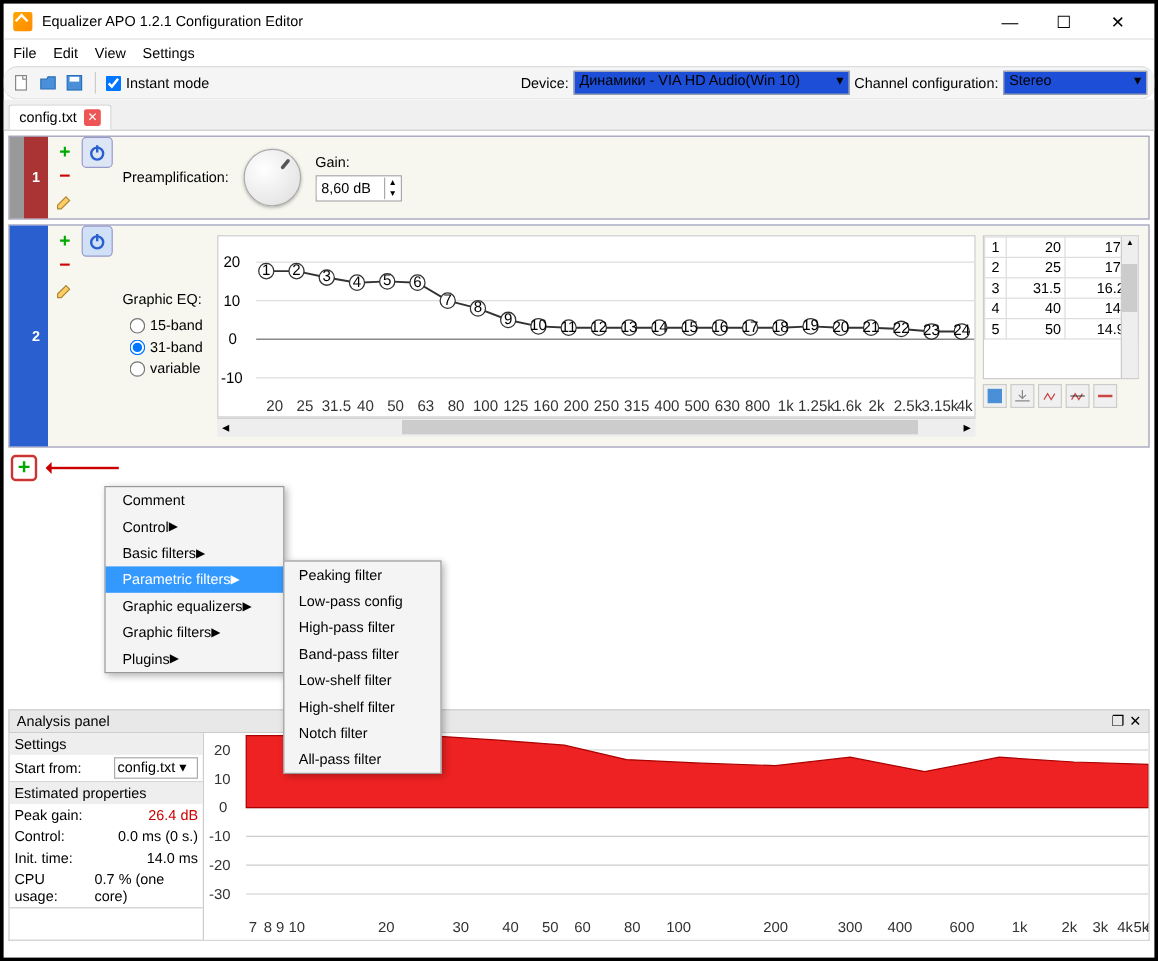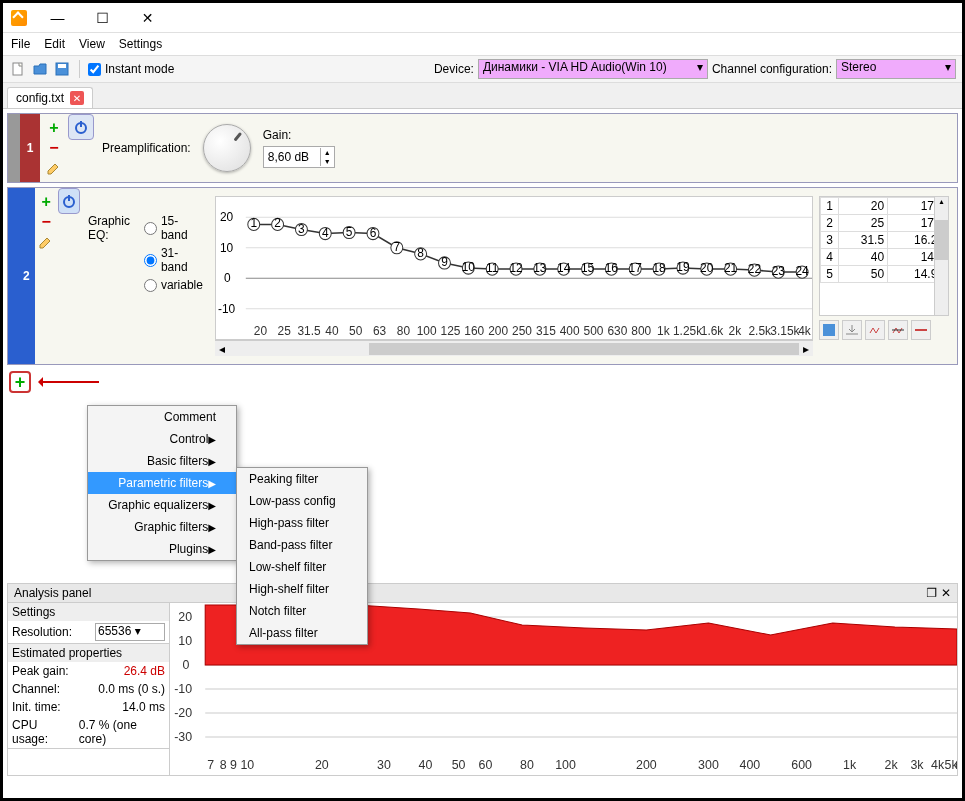--- a/index.html
+++ b/index.html
@@ -4,27 +4,27 @@
 <style>
 * { box-sizing: border-box; margin: 0; padding: 0; font-family: "Segoe UI", Tahoma, sans-serif; font-size: 12px; }
 body { background: #fff; width: 965px; height: 801px; position: relative; overflow: hidden; border: 3px solid #000; }
 .titlebar { height: 30px; display: flex; align-items: center; padding: 0 8px; border-bottom: 1px solid #e0e0e0; }
 .titlebar .app-icon { width: 16px; height: 16px; background: linear-gradient(135deg,#ffa500,#ff8c00); margin-right: 8px; border-radius: 2px; position: relative; }
 .titlebar .app-icon::after { content:""; position:absolute; left:3px; top:3px; width:6px; height:6px; border:2px solid #fff; border-right:none; border-bottom:none; transform:rotate(45deg);}
 .titlebar .title { flex: 1; }
 .winbtn { width: 45px; height: 28px; display: flex; align-items: center; justify-content: center; font-size: 14px; }
 .menubar { height: 22px; display: flex; align-items: center; padding: 0 8px; gap: 14px; }
 .menubar span { cursor: default; }
-.toolbar { height: 28px; display: flex; align-items: center; padding: 0 6px; gap: 4px; background: #f5f5f5; border-top: 1px solid #ddd; border-bottom: 1px solid #ddd; }
+.toolbar { height: 28px; display: flex; align-items: center; padding: 0 6px; gap: 4px; background: #f5f5f5; border-top: 1px solid #ddd; border-bottom: 1px solid #ddd; border-radius: 12px; }
 .tb-icon { width: 18px; height: 18px; display:flex; align-items:center; justify-content:center; border:1px solid transparent; }
 .tb-icon svg { width:16px; height:16px; }
 .toolbar .sep { width:1px; height:18px; background:#ccc; margin:0 4px; }
 .toolbar label { display:flex; align-items:center; gap:4px; }
 .toolbar .spacer { flex:1; }
-.toolbar select, .toolbar .combo { height:20px; border:1px solid #aaa; background:#f0abfc; padding:0 4px; min-width:120px; }
+.toolbar select, .toolbar .combo { height:20px; border:1px solid #aaa; background:#1d4ed8; padding:0 4px; min-width:120px; }
 .toolbar .combo.wide { min-width:230px; }
 .tabstrip { height:26px; background:#f0f0f0; border-bottom:1px solid #ccc; display:flex; align-items:flex-end; padding:0 4px; }
 .tab { background:#fff; border:1px solid #ccc; border-bottom:none; padding:3px 8px; display:flex; align-items:center; gap:6px; border-radius:3px 3px 0 0; }
 .tab .close { background:#e55; color:#fff; width:14px; height:14px; display:flex; align-items:center; justify-content:center; border-radius:2px; font-size:10px; }
 .panel { border:1px solid #99b; margin:4px; display:flex; background:#f7f7f0; position:relative; }
 .panel .handle { width:12px; background:#999; }
 .panel.selected .handle { background:#2a5fcf; }
 .panel .tools { width:28px; display:flex; flex-direction:column; align-items:center; gap:4px; padding:6px 0; }
 .ic { width:16px; height:16px; display:flex; align-items:center; justify-content:center; }
 .ic.plus { color:#0a0; font-weight:bold; font-size:16px; }
@@ -54,21 +54,21 @@
 .eq-scroll .thumb { background:#ccc; height:40px; margin-top:14px;}
 .eq-icons { display:flex; gap:3px; margin-top:4px; }
 .eq-icons .tb-icon { border:1px solid #ccc; background:#f0f0f0; width:20px; height:20px;}
 .panel-hscroll { height:16px; background:#eee; border-top:1px solid #ccc; display:flex; align-items:center; position:relative;}
 .panel-hscroll .thumb { height:12px; background:#ccc; margin-left:140px; width:430px;}
 .add-row { margin:6px 6px; position:relative; height:26px; }
 .add-btn { width:22px; height:22px; border:2px solid #c33; border-radius:4px; display:flex; align-items:center; justify-content:center; background:#fff;}
 .arrow-ann { position:absolute; left:30px; top:10px; width:60px; height:2px; background:#c00;}
 .arrow-ann::before { content:""; position:absolute; left:-6px; top:-4px; border:5px solid transparent; border-right-color:#c00;}
 .ctx-menu { position:absolute; left:84px; top:402px; background:#f4f4f4; border:1px solid #999; box-shadow:2px 2px 6px rgba(0,0,0,.3); width:150px; z-index:10;}
-.ctx-menu .mi { padding:4px 20px 4px 14px; display:flex; justify-content:flex-end; align-items:center;}
+.ctx-menu .mi { padding:4px 20px 4px 14px; display:flex; justify-content:flex-start; align-items:center;}
 .ctx-menu .mi.hl { background:#3399ff; color:#fff;}
 .ctx-menu .mi .arr { font-size:10px;}
 .sub-menu { position:absolute; left:233px; top:464px; background:#f4f4f4; border:1px solid #999; box-shadow:2px 2px 6px rgba(0,0,0,.3); width:132px; z-index:11;}
 .sub-menu .mi { padding:4px 12px;}
 .analysis-hdr { background:#e8e8e8; border:1px solid #ccc; margin:186px 4px 0 4px; padding:2px 6px; display:flex; align-items:center; justify-content:space-between; height:20px;}
 .analysis-hdr .win-ic { display:flex; gap:4px;}
 .analysis-body { display:flex; margin:0 4px 4px 4px; border:1px solid #ccc; border-top:none;}
 .settings-col { width:162px; border-right:1px solid #ccc; font-size:11px;}
 .sgroup { border-bottom:1px solid #ccc;}
 .sgroup-hdr { background:#eee; padding:2px 4px;}
@@ -78,20 +78,21 @@
 .anal-chart { flex:1; background:#fff; position:relative; height:172px;}
 .anal-chart svg { width:100%; height:100%;}
 input[type=checkbox]{margin:0;}
 input[type=radio]{margin:0;}
 </style>
 </head>
 <body>
 
 <div class="titlebar">
   <div class="app-icon"></div>
+  <div class="title">Equalizer APO 1.2.1 Configuration Editor</div>
   <div class="winbtn">—</div>
   <div class="winbtn">☐</div>
   <div class="winbtn">✕</div>
 </div>
 
 <div class="menubar">
   <span>File</span>
   <span>Edit</span>
   <span>View</span>
   <span>Settings</span>
@@ -182,21 +183,21 @@
         </svg>
       </div>
   </div>
   <div class="ic power" style="background:#cfe0f7">
       <svg viewBox="0 0 16 16">
         <circle cx="8" cy="9" r="5" fill="none" stroke="#2a5fcf" stroke-width="2"></circle>
         <line x1="8" y1="2" x2="8" y2="8" stroke="#2a5fcf" stroke-width="2"></line>
       </svg>
     </div>
   <div class="content" style="align-items:flex-start">
-    <div style="display:flex;gap:8px;margin-top:18px">
+    <div style="display:flex;flex-direction:column;gap:8px;margin-top:46px">
       <span>Graphic EQ:</span>
       <div class="radio-col">
         <label>
             <input type="radio" name="b" style="">
             <span>15-band</span>
           </label>
         <label>
             <input type="radio" name="b" checked="" style="">
             <span>31-band</span>
           </label>
@@ -425,32 +426,32 @@
   <div class="win-ic">
     <span>❐</span>
     <span>✕</span>
   </div>
 </div>
 <div class="analysis-body">
   <div class="settings-col">
     <div class="sgroup">
       <div class="sgroup-hdr">Settings</div>
       <div class="srow">
-          <span>Resolution:</span>
-          <div class="combo"><span>65536</span> ▾</div>
+          <span>Start from:</span>
+          <div class="combo"><span>config.txt</span> ▾</div>
         </div>
     </div>
     <div class="sgroup">
       <div class="sgroup-hdr">Estimated properties</div>
       <div class="srow">
           <span>Peak gain:</span>
           <span class="peak">26.4 dB</span>
         </div>
       <div class="srow">
-          <span>Channel:</span>
+          <span>Control:</span>
           <span>0.0 ms (0 s.)</span>
         </div>
       <div class="srow">
           <span>Init. time:</span>
           <span>14.0 ms</span>
         </div>
       <div class="srow">
           <span>CPU usage:</span>
           <span>0.7 % (one core)</span>
         </div>

